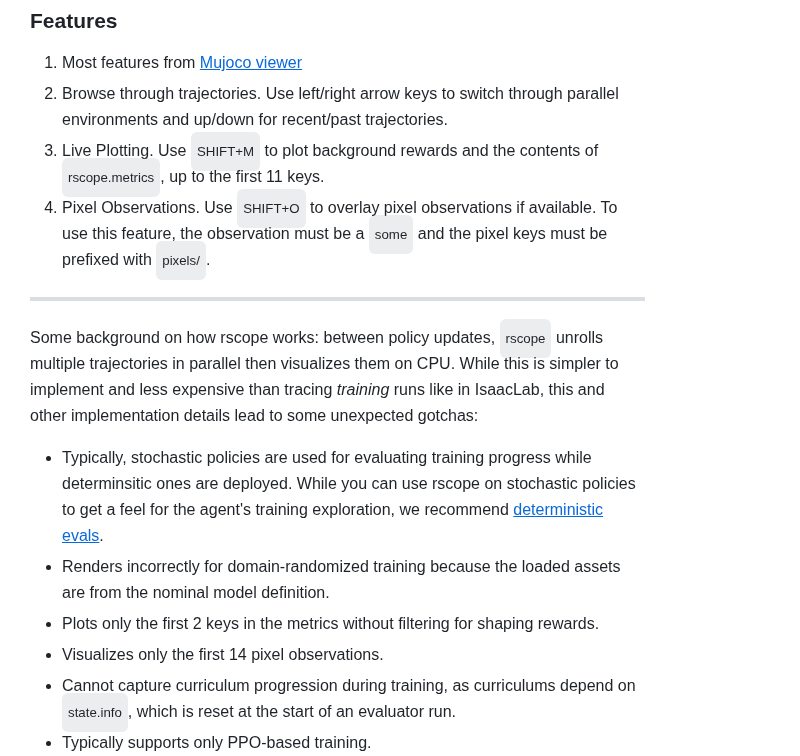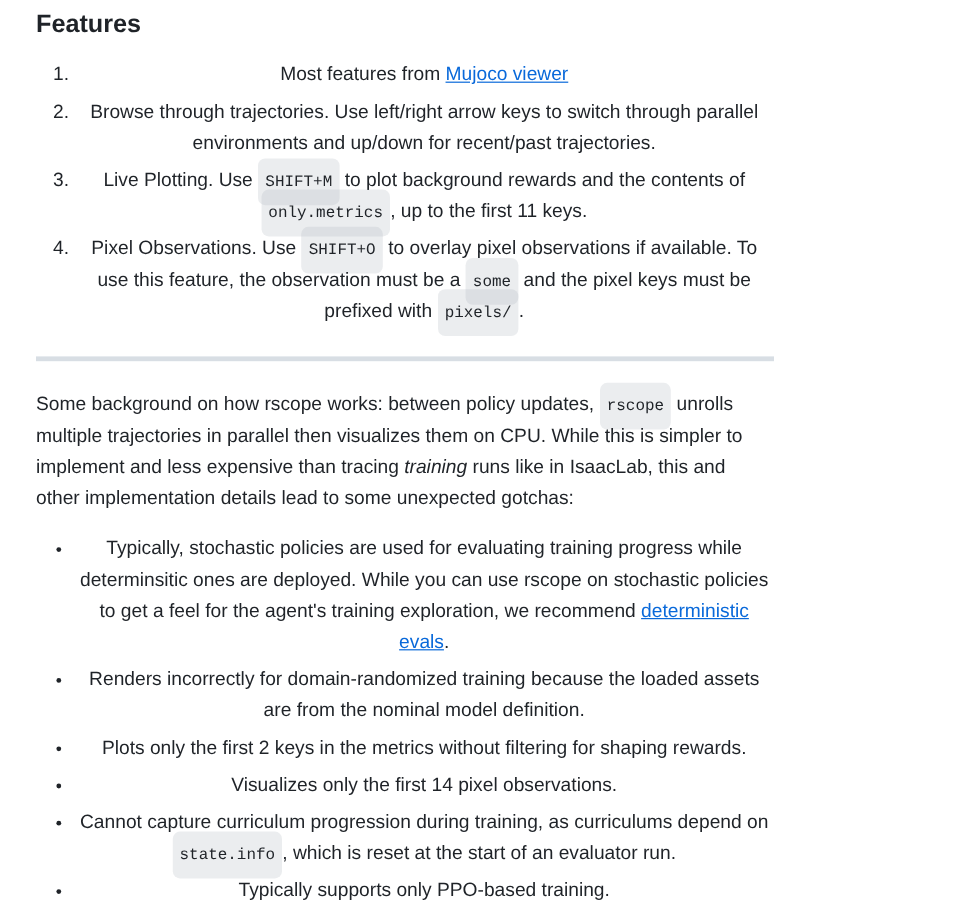--- a/index.html
+++ b/index.html
@@ -25,39 +25,38 @@
     margin: 0 0 16px 0;
     color: #1f2328;
   }
   h3.md-heading.later { margin-top: 24px; }
   ol.md-list, ul.md-list {
     margin: 0 0 16px 0;
     padding-left: 2em;
   }
   ol.md-list > li, ul.md-list > li {
     margin-top: 0;
-    text-align: center;
   }
   ol.md-list > li + li, ul.md-list > li + li {
     margin-top: 5px;
   }
   p.md-para { margin: 0 0 16px 0; }
   hr.md-hr {
     border: 0;
     height: 4px;
     background: #d8dee4;
     margin: 24px 0;
   }
   a.md-link {
     color: #0969da;
     text-decoration: underline;
     cursor: pointer;
   }
   code.md-code {
-    font-family: Liberation Mono, monospace;
+    font-family: Liberation Sans, sans-serif;
     font-size: 83%;
     background: rgba(175, 184, 193, 0.25);
     padding: 12px 6px;
     border-radius: 6px;
     white-space: nowrap;
   }
   em.md-em { }
 </style>
 </head>
 <body>
@@ -67,21 +66,21 @@
   <h3 class="md-heading">Features</h3>
 
   <ol class="md-list">
     <li>
       <span>Most features from </span><a class="md-link">Mujoco viewer</a>
     </li>
     <li>
       <span>Browse through trajectories. Use left/right arrow keys to switch through parallel environments and up/down for recent/past trajectories.</span>
     </li>
     <li>
-      <span>Live Plotting. Use </span><code class="md-code">SHIFT+M</code><span> to plot background rewards and the contents of </span><code class="md-code">only.metrics</code><span>, up to the first 11 keys.</span>
+      <span>Live Plotting. Use </span><code class="md-code">SHIFT+M</code><span> to plot background rewards and the contents of </span><code class="md-code">rscope.metrics</code><span>, up to the first 11 keys.</span>
     </li>
     <li>
       <span>Pixel Observations. Use </span><code class="md-code">SHIFT+O</code><span> to overlay pixel observations if available. To use this feature, the observation must be a </span><code class="md-code">some</code><span> and the pixel keys must be prefixed with </span><code class="md-code">pixels/</code><span>.</span>
     </li>
   </ol>
 
   <hr class="md-hr">
 
 
   <p class="md-para">

